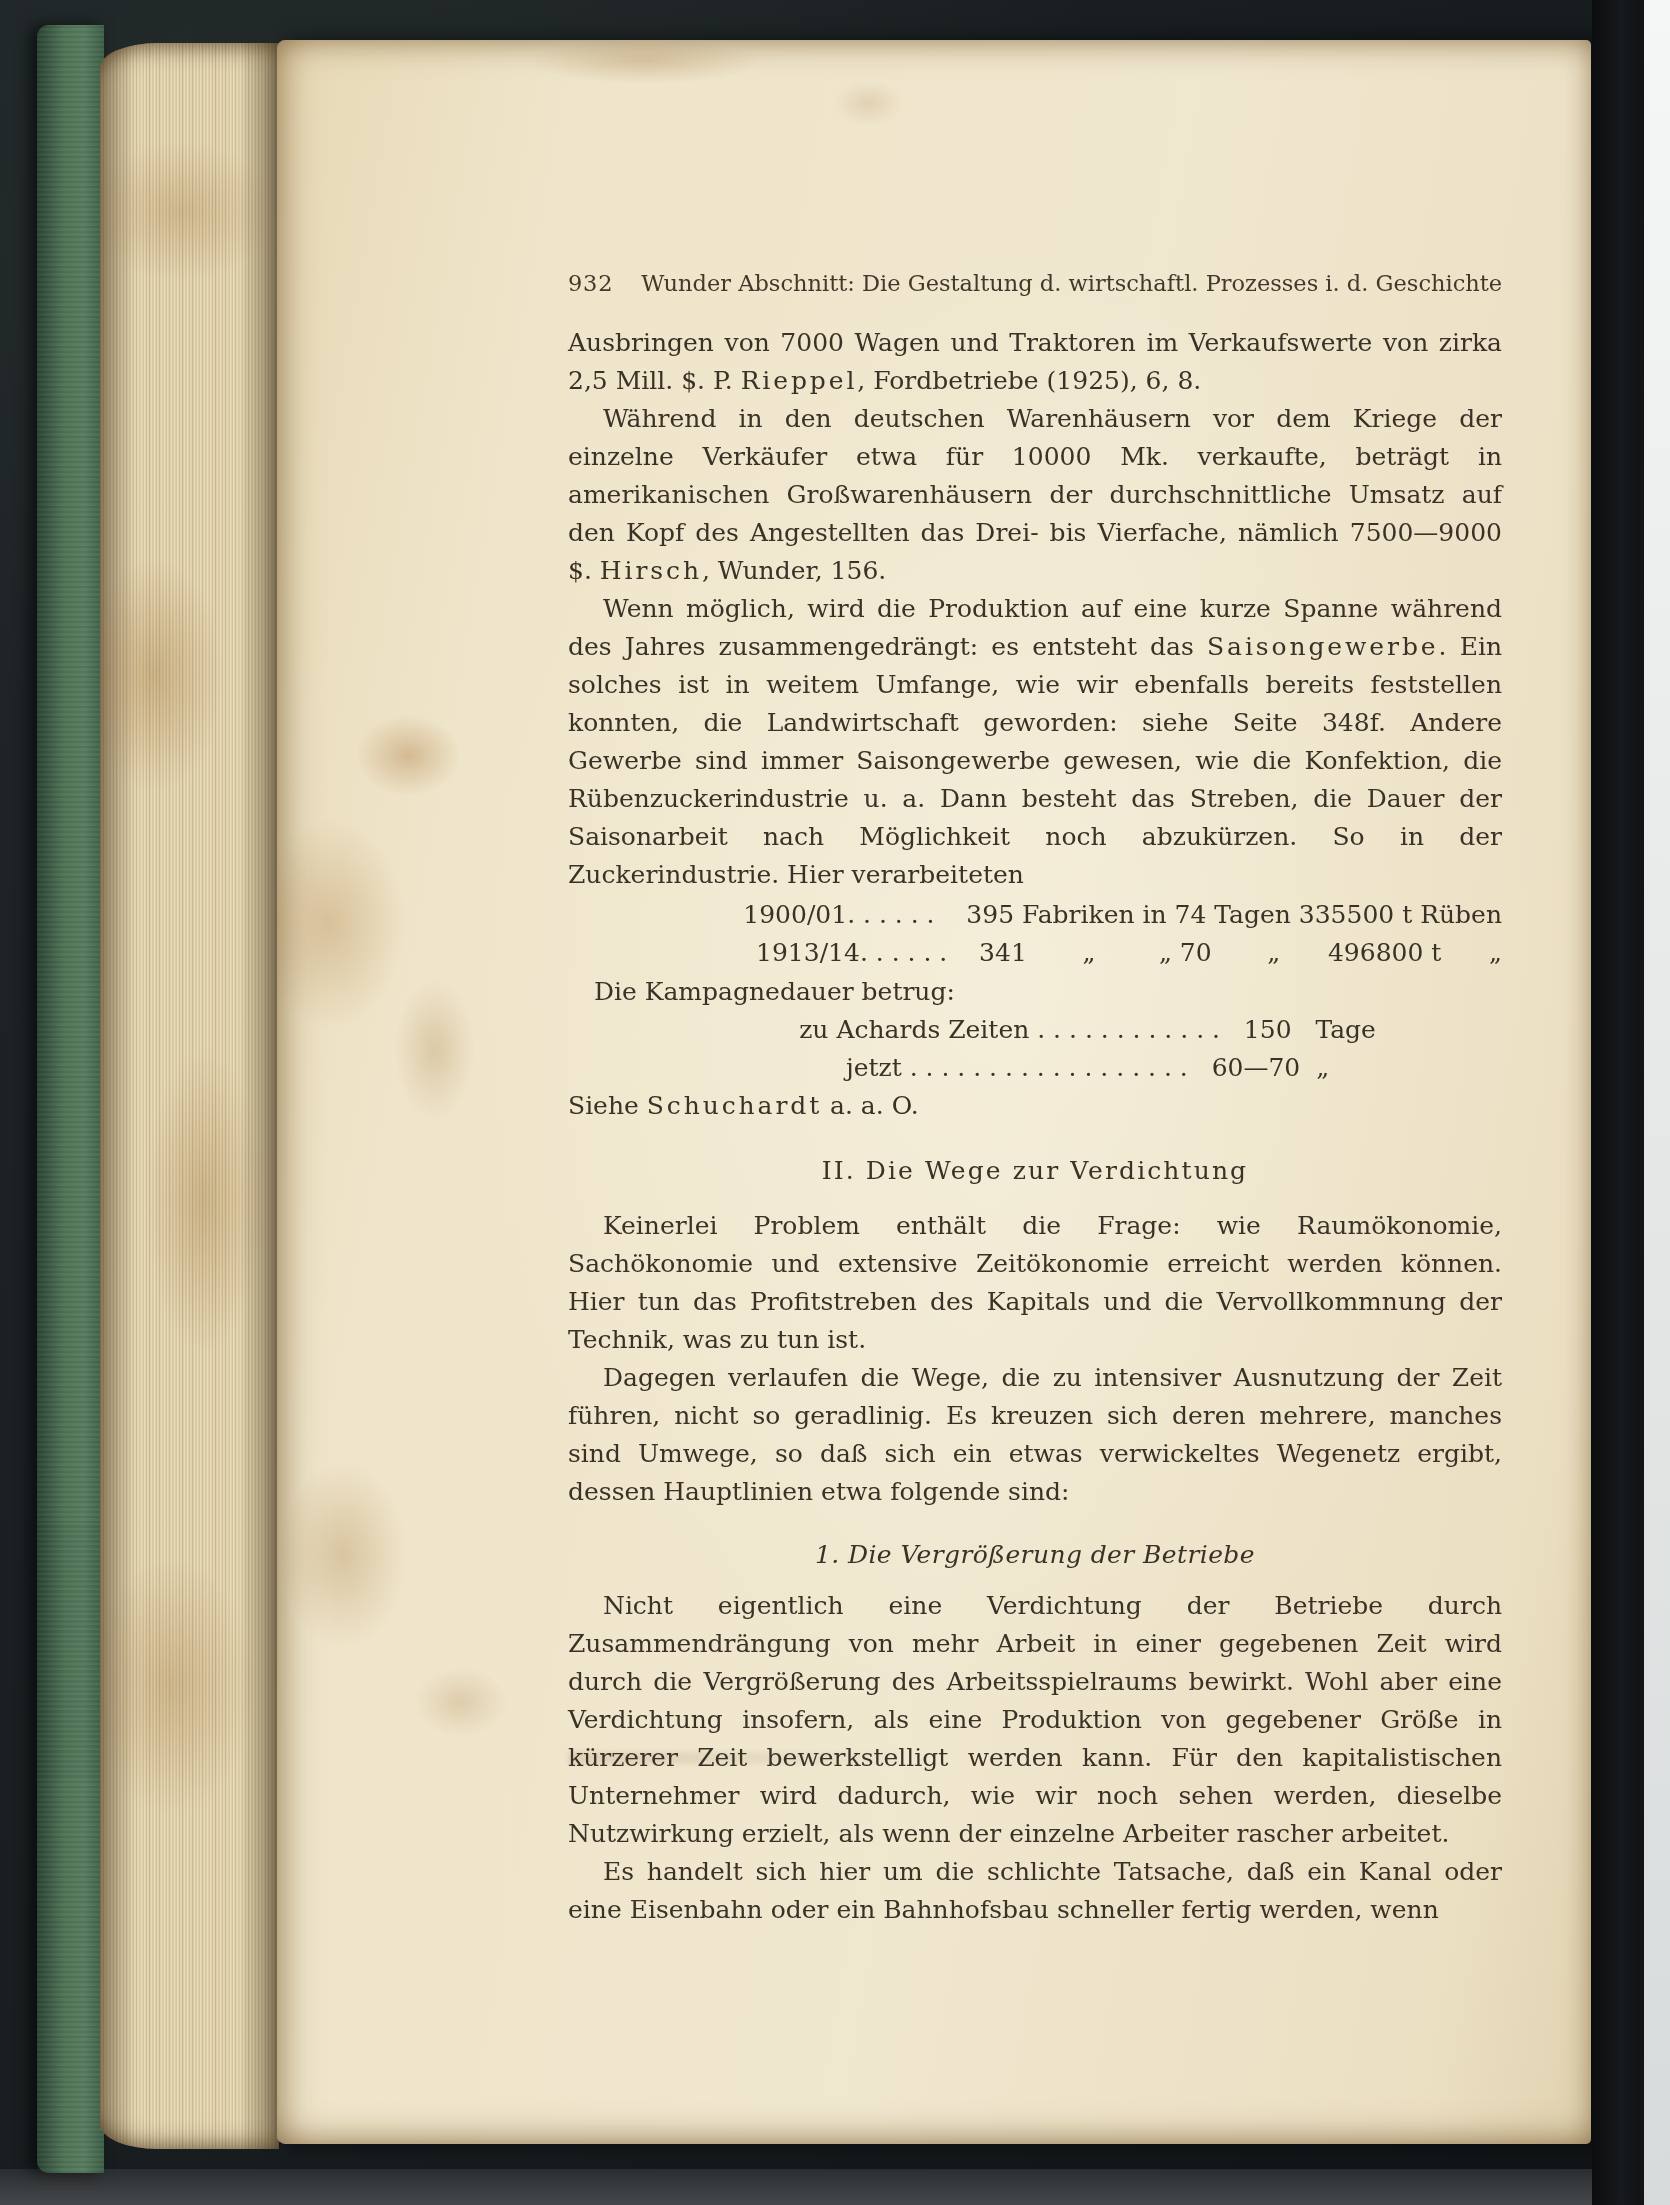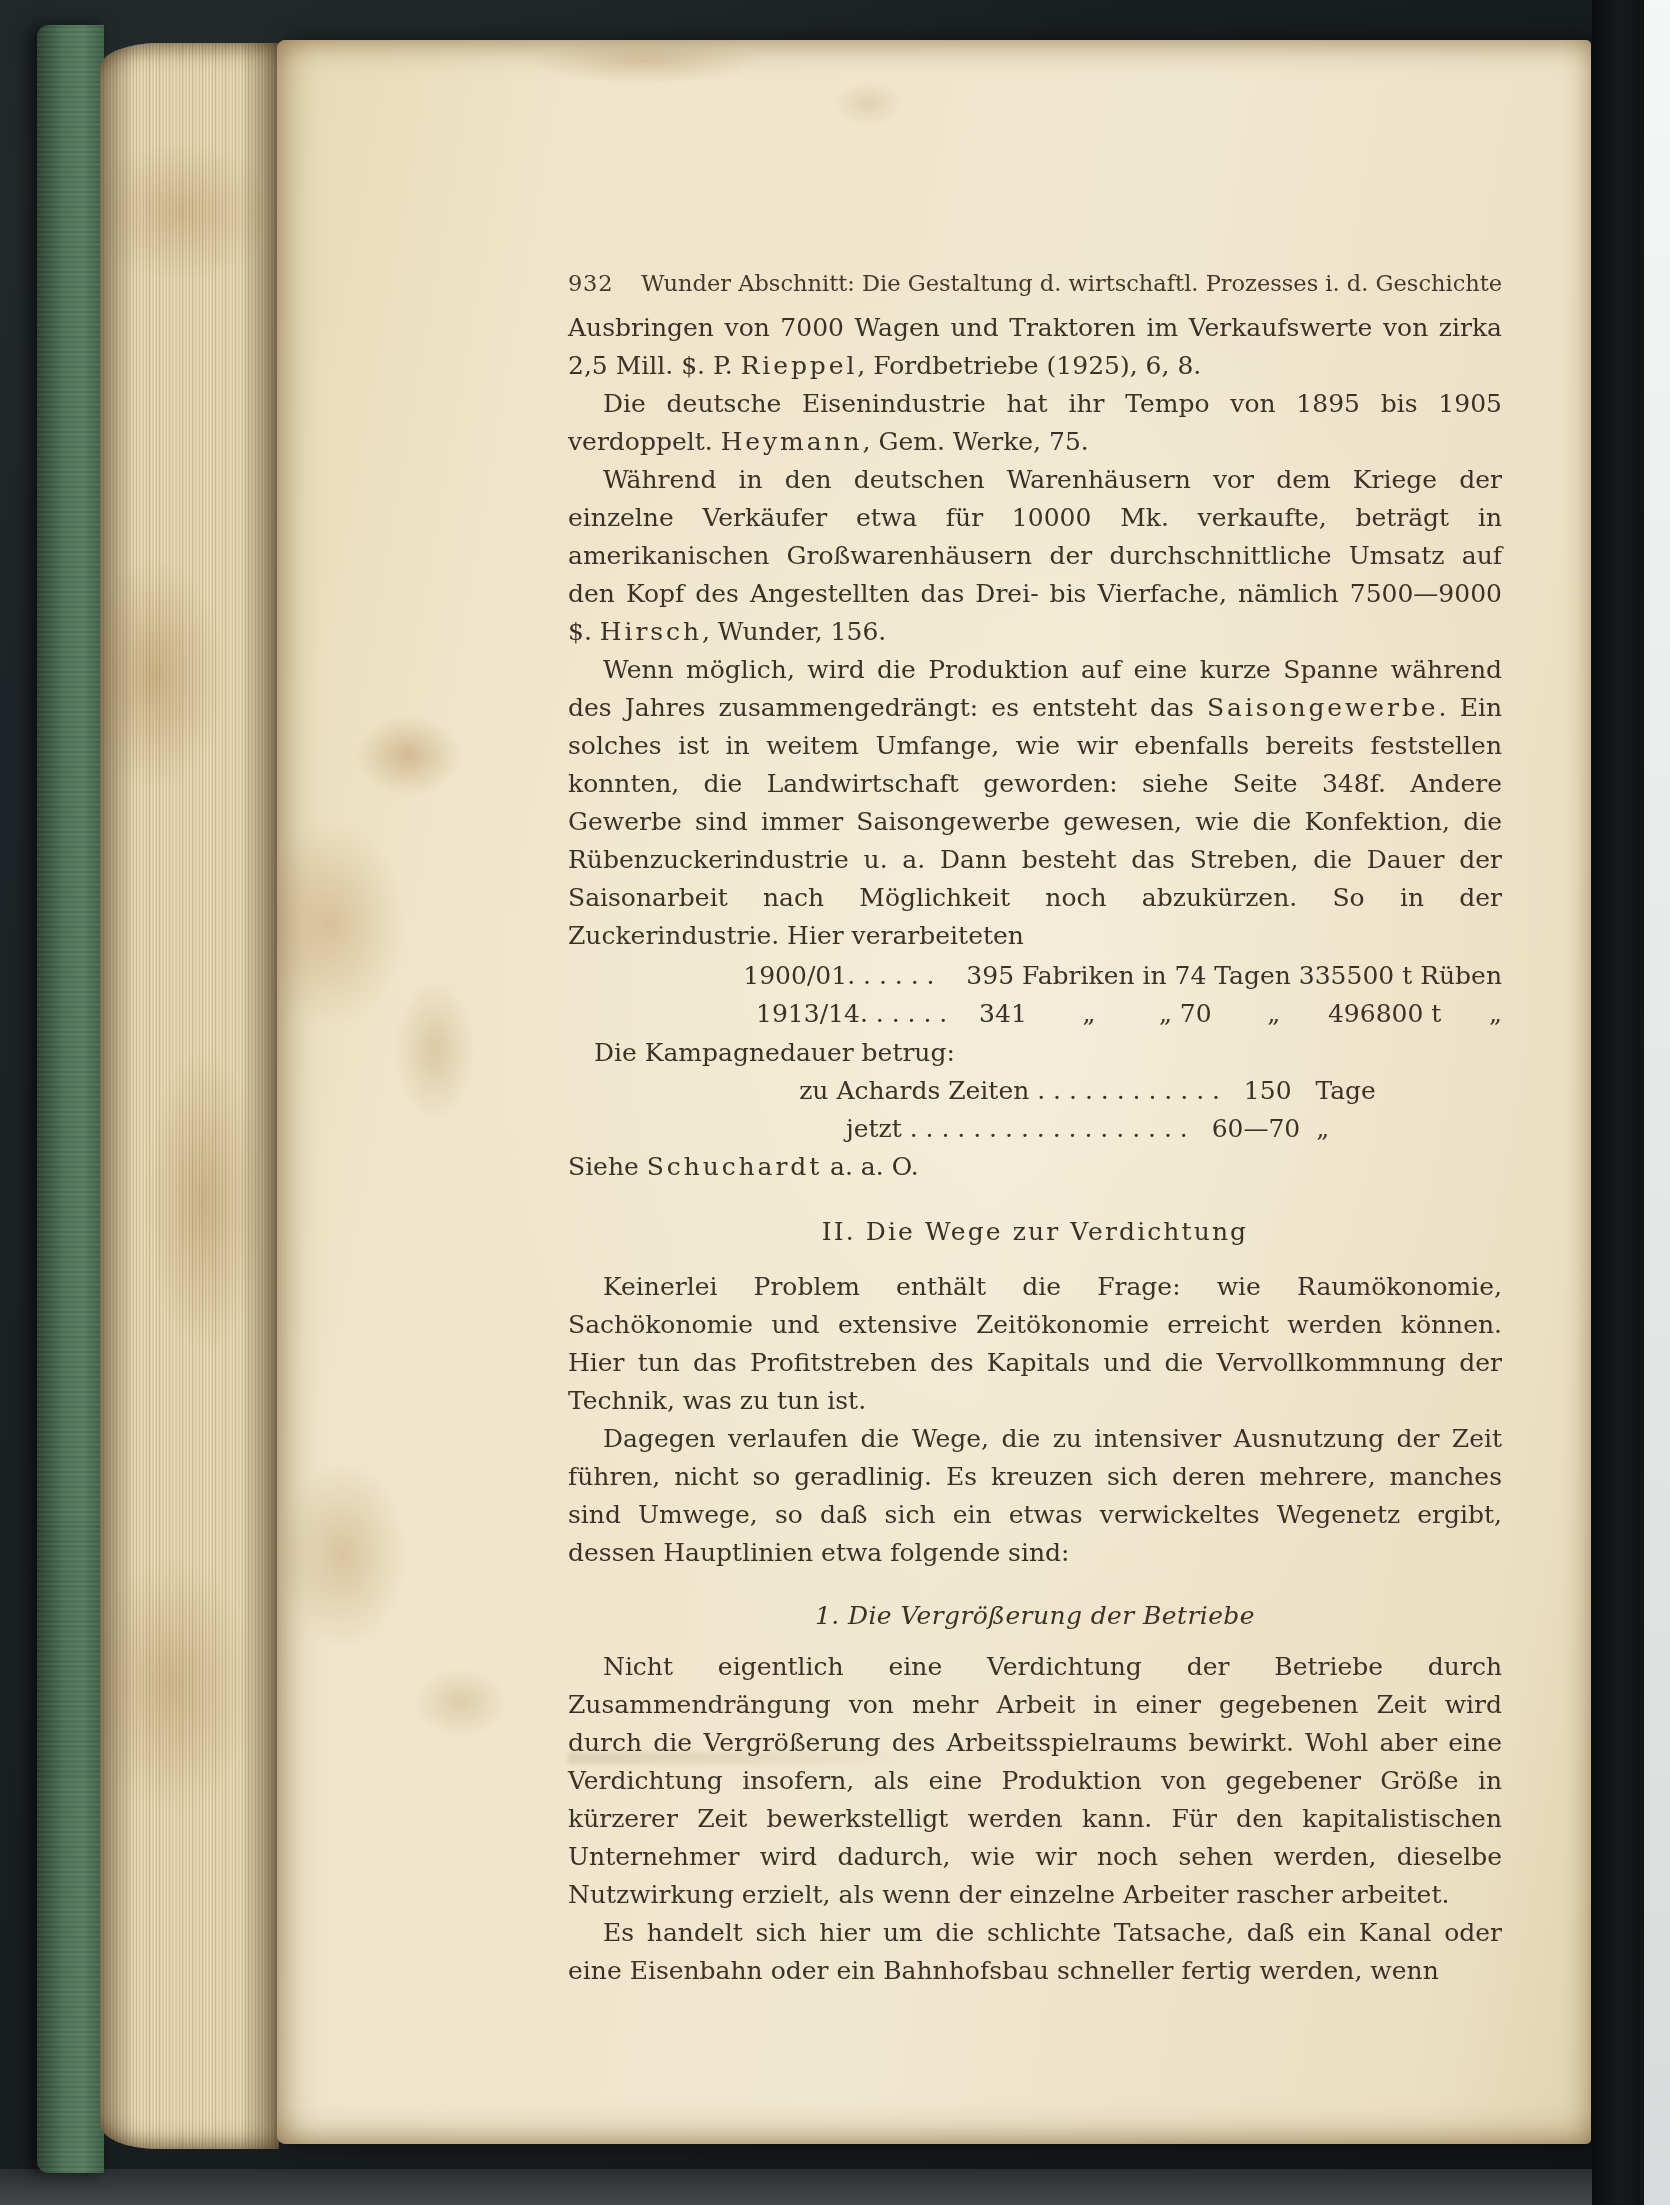--- a/index.html
+++ b/index.html
@@ -48,21 +48,21 @@
       inset 0 -22px 35px -18.4px rgba(120,90,45,.55),
       8.4px 0 21px rgba(0,0,0,.55);}
   .gap-right{position:absolute;left:1592px;top:0;width:52px;height:2205px;
     background:linear-gradient(90deg,#0b0d0f,#171a1c 55%,#101214);}
   .show-through{position:absolute;left:291px;top:1712px;width:351px;height:11.7px;
     background:linear-gradient(90deg, rgba(120,100,70,.35), rgba(120,100,70,.15) 70%, transparent);
     filter:blur(2.5px);opacity:.45;}
   
   .text-block{position:absolute;left:291px;top:224px;width:934px;color:#3b3127;
     font-size:25px;line-height:38px;}
-  .running-header{display:flex;align-items:flex-start;font-size:22.5px;margin-bottom:7px;color:#44382b;}
+  .running-header{display:flex;align-items:flex-start;font-size:22.5px;margin-bottom:22px;color:#44382b;}
   .running-header .pgnum{margin-right:28px;letter-spacing:0.8px;}
   .running-header .rtitle{white-space:nowrap;}
   p.body{margin:0;text-align:justify;}
   p.indent{text-indent:35px;}
   .sperr{letter-spacing:2.9px;}
   .tabblock{margin:1.7px 0 1.7px 53px;}
   .tabline{white-space:pre;line-height:38px;text-align:right;}
   .kampagne-intro{margin-left:26px;line-height:38px;}
   .kampagne-row{margin-left:105px;white-space:pre;line-height:38px;text-align:center;}
   .plainline{line-height:38px;}
@@ -85,21 +85,20 @@
 
     <div class="text-block">
 
       <div class="running-header">
         <span class="pgnum">932</span>
         <span class="rtitle">Wunder Abschnitt: Die Gestaltung d. wirtschaftl. Prozesses i. d. Geschichte</span>
       </div>
 
       <p class="body"><span>Ausbringen von 7000 Wagen und Traktoren im Verkaufswerte von zirka 2,5 Mill. $. P. </span><span class="sperr">Rieppel</span><span>, Fordbetriebe (1925), 6, 8.</span></p>
 
-      <p class="body indent"><span>Die deutsche Eisenindustrie hat ihr Tempo von 1895 bis 1905 verdoppelt. </span><span class="sperr">Heymann</span><span>, Gem. Werke, 75.</span></p>
 
       <p class="body indent"><span>Während in den deutschen Warenhäusern vor dem Kriege der einzelne Verkäufer etwa für 10000 Mk. verkaufte, beträgt in amerikanischen Großwarenhäusern der durchschnittliche Umsatz auf den Kopf des Angestellten das Drei- bis Vierfache, nämlich 7500—9000 $. </span><span class="sperr">Hirsch</span><span>, Wunder, 156.</span></p>
 
       <p class="body indent"><span>Wenn möglich, wird die Produktion auf eine kurze Spanne während des Jahres zusammengedrängt: es entsteht das </span><span class="sperr">Saisongewerbe</span><span>. Ein solches ist in weitem Umfange, wie wir ebenfalls bereits feststellen konnten, die Landwirtschaft geworden: siehe Seite 348f. Andere Gewerbe sind immer Saisongewerbe gewesen, wie die Konfektion, die Rübenzuckerindustrie u. a. Dann besteht das Streben, die Dauer der Saisonarbeit nach Möglichkeit noch abzukürzen. So in der Zuckerindustrie. Hier verarbeiteten</span></p>
 
       <div class="tabblock">
         <div class="tabline">1900/01. . . . . .    395 Fabriken in 74 Tagen 335500 t Rüben</div>
         <div class="tabline">1913/14. . . . . .    341       „        „ 70       „      496800 t      „</div>
       </div>
 

